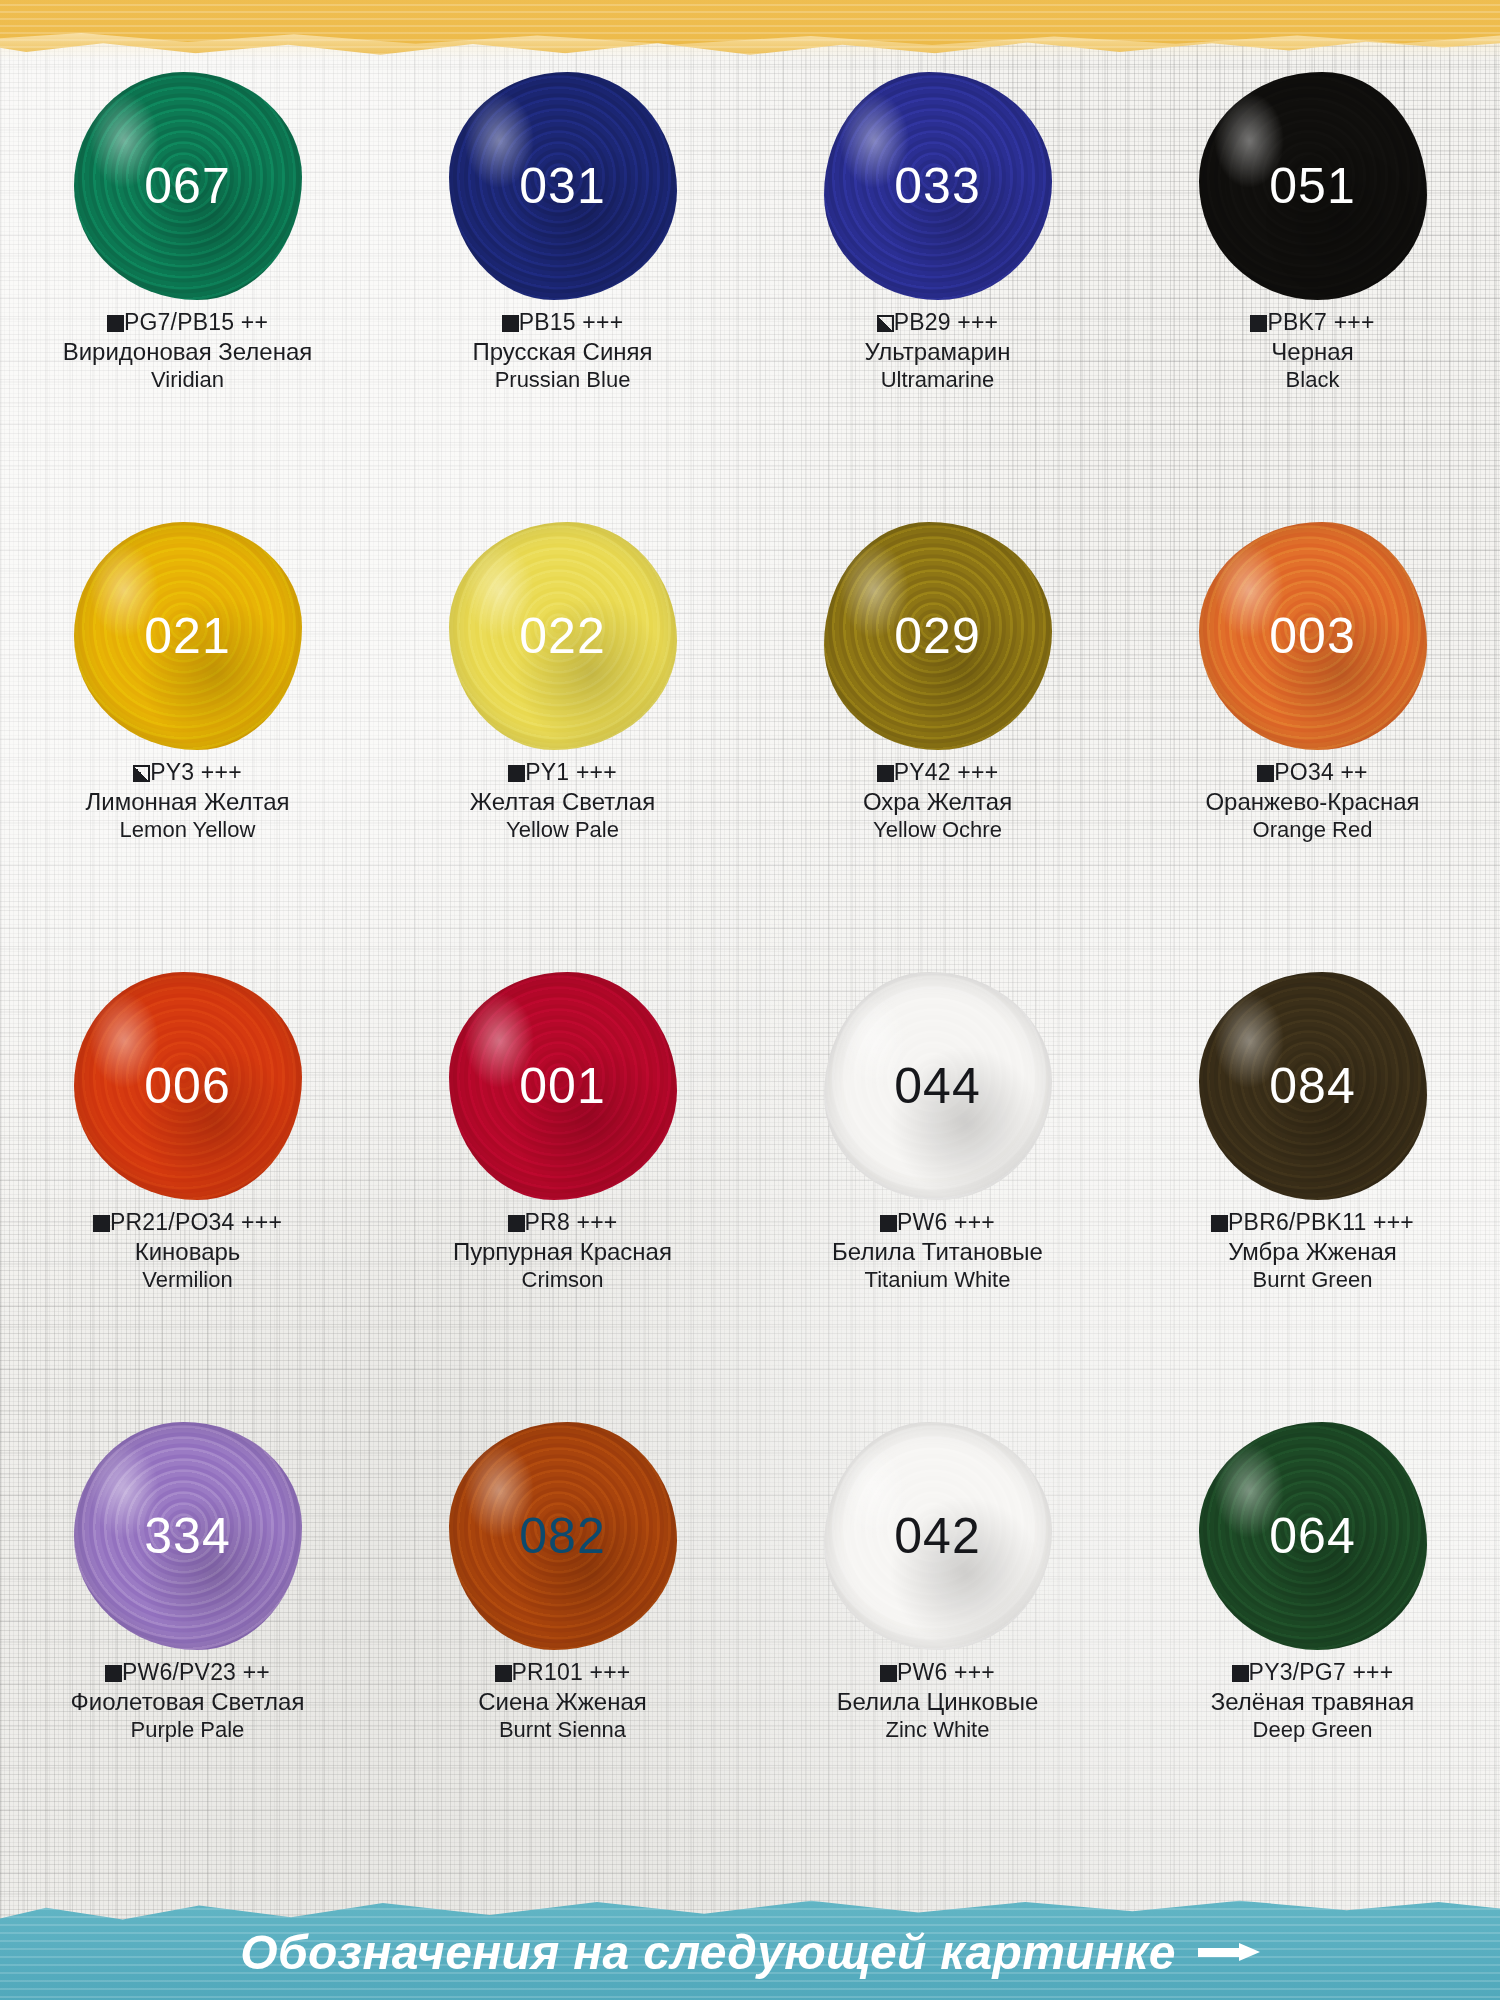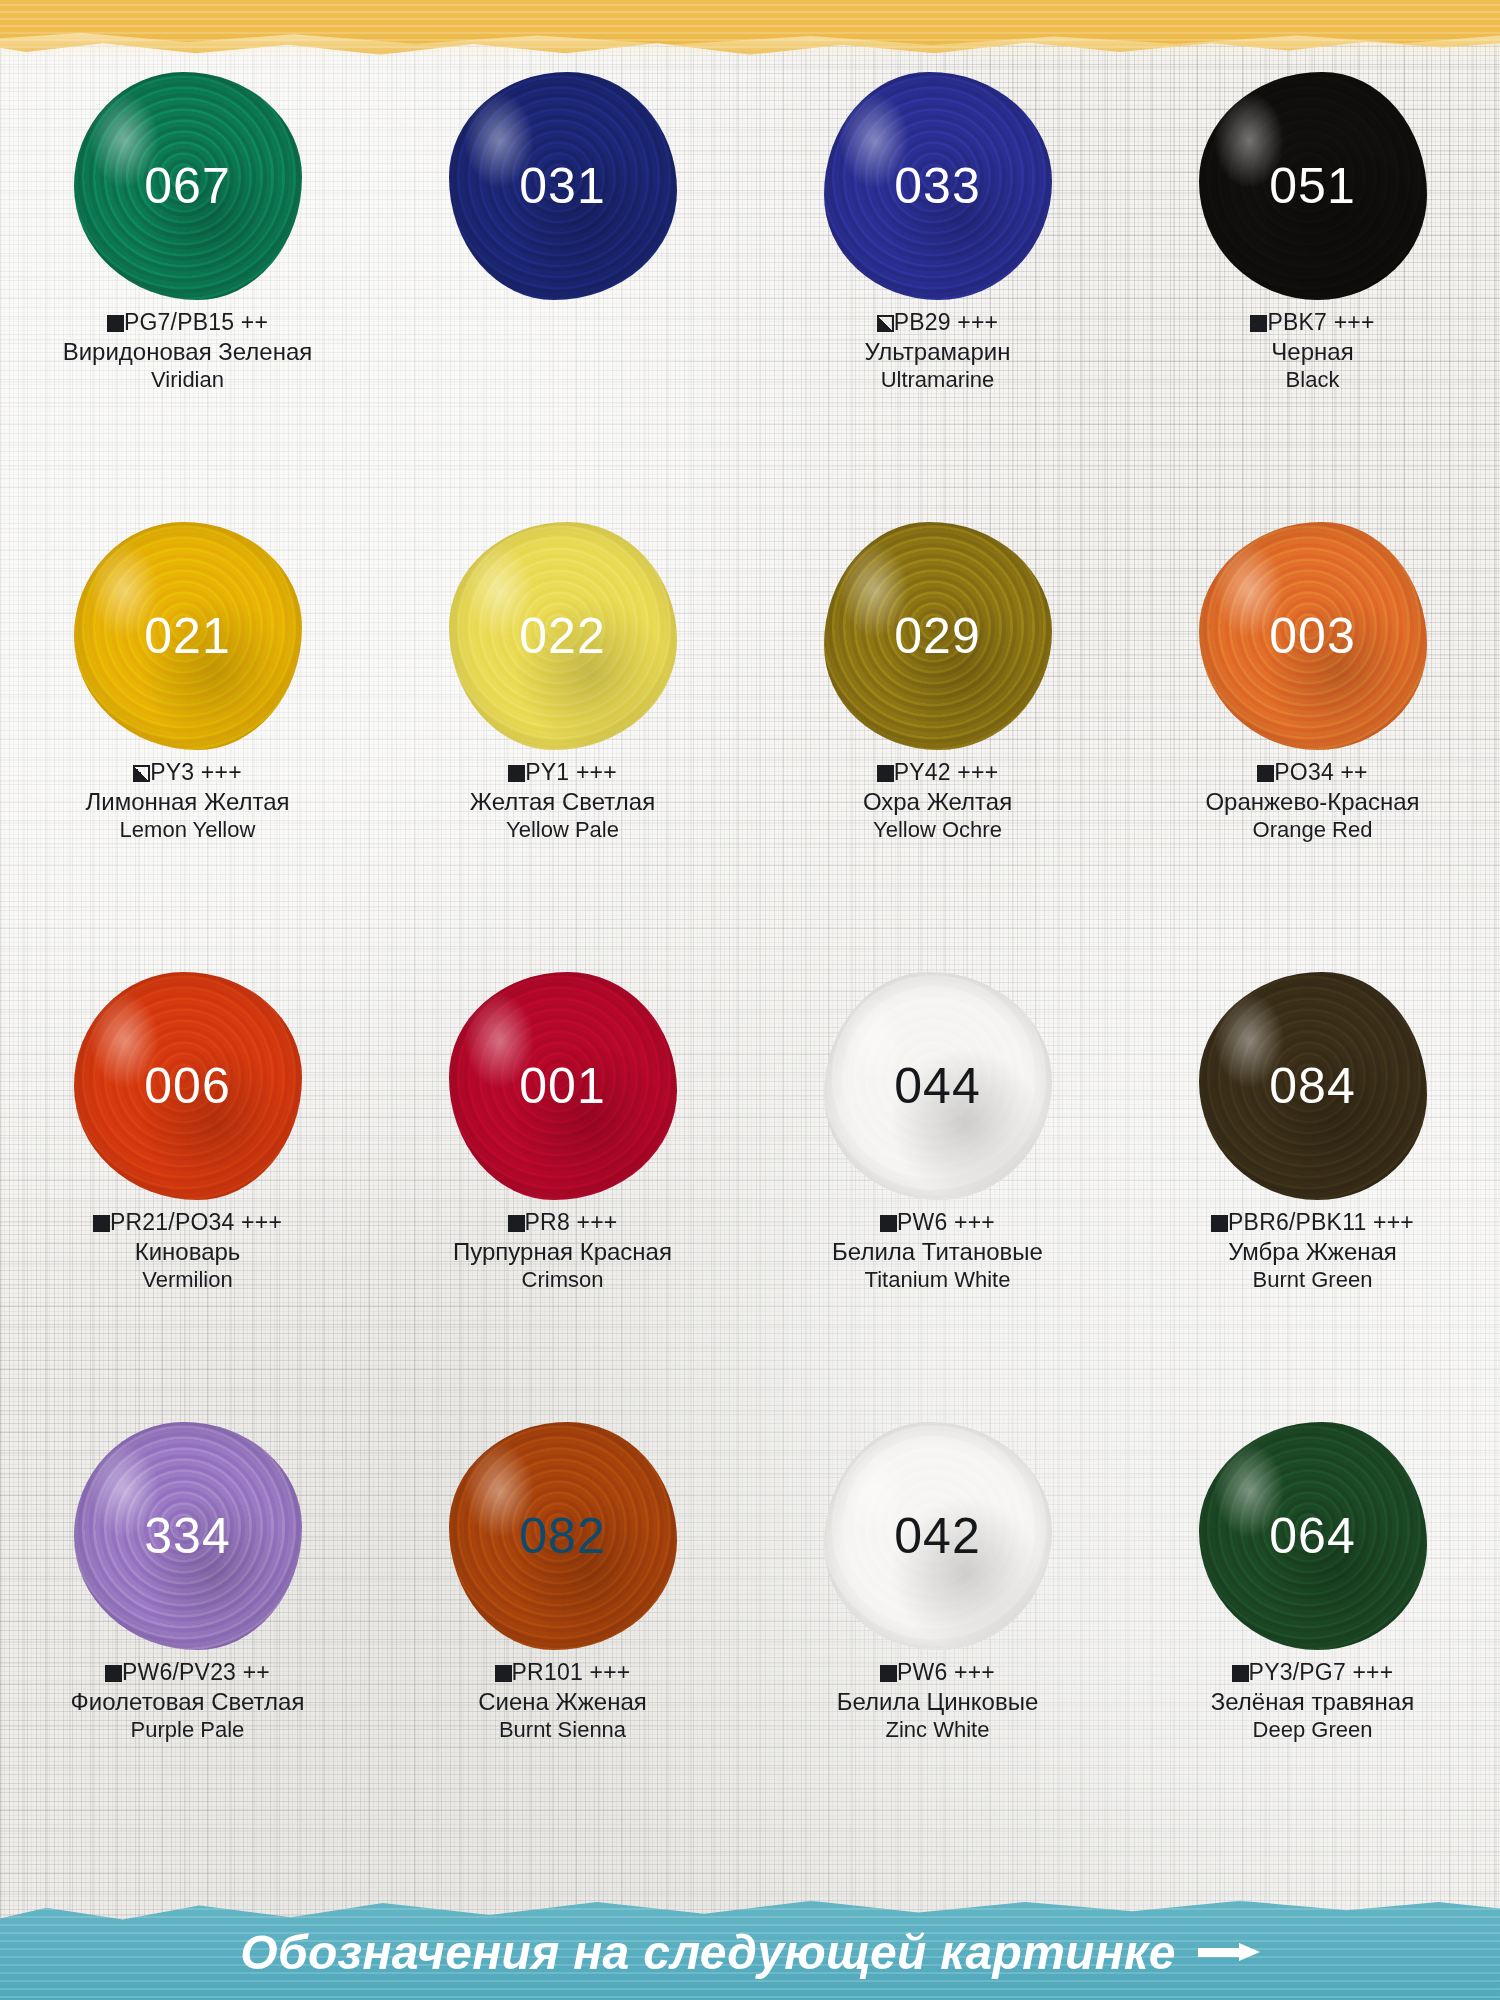--- a/index.html
+++ b/index.html
@@ -308,20 +308,28 @@
           </div>
           <div class="name-ru">Виридоновая Зеленая</div>
           <div class="name-en">Viridian</div>
         </div>
       </div>
       <div class="cell">
         <div class="blob-wrap">
           <div class="blob" style="background: rgb(28, 39, 117); border-radius: 52% 48% 54% 46% / 46% 52% 48% 54%;"></div>
           <div class="blob-code" style="color: rgb(255, 255, 255);">031</div>
         </div>
+        <div class="label">
+          <div class="pigment-line">
+            <span class="opacity-icon opaque"></span>
+            <span>PB15 +++</span>
+          </div>
+          <div class="name-ru">Прусская Синяя</div>
+          <div class="name-en">Prussian Blue</div>
+        </div>
       </div>
       <div class="cell">
         <div class="blob-wrap">
           <div class="blob" style="background: rgb(43, 47, 147); border-radius: 46% 54% 50% 50% / 54% 48% 52% 46%;"></div>
           <div class="blob-code" style="color: rgb(255, 255, 255);">033</div>
         </div>
         <div class="label">
           <div class="pigment-line">
             <span class="opacity-icon semi"></span>
             <span>PB29 +++</span>

